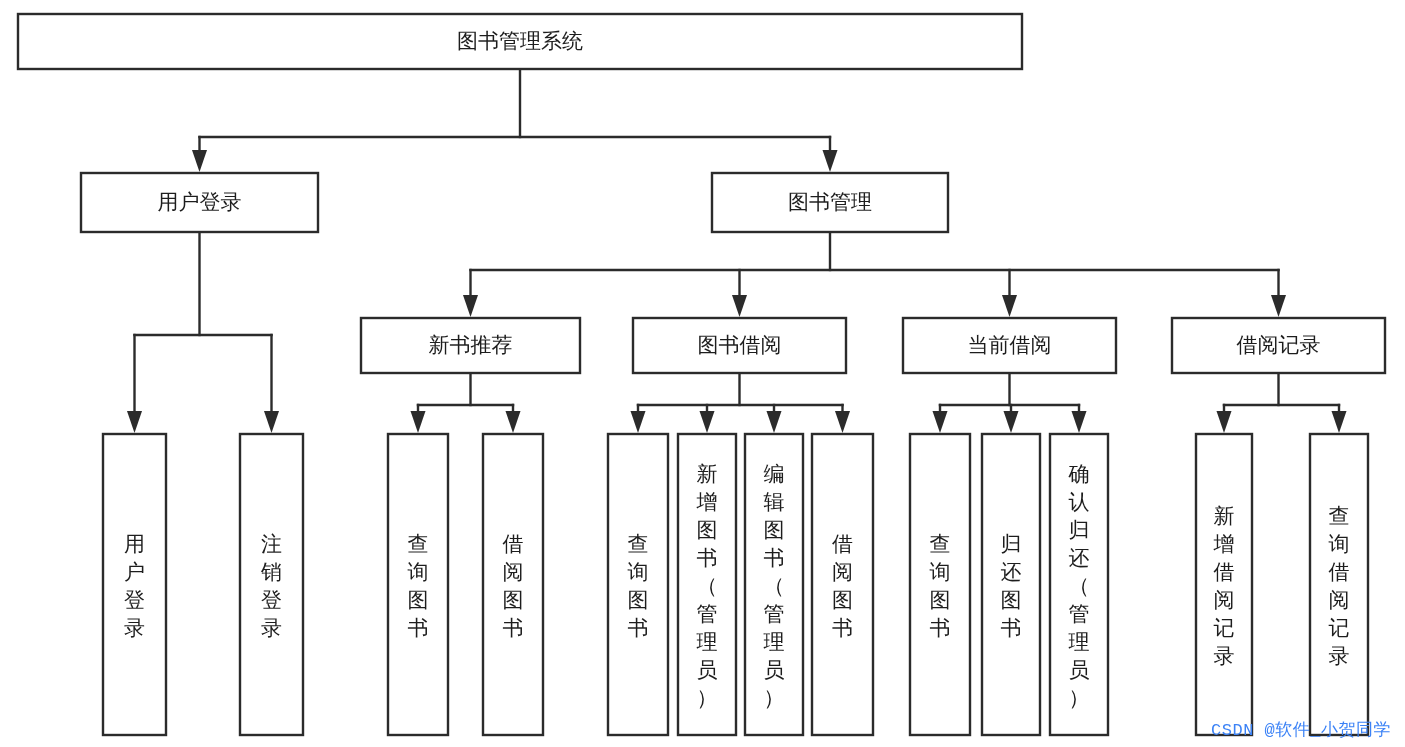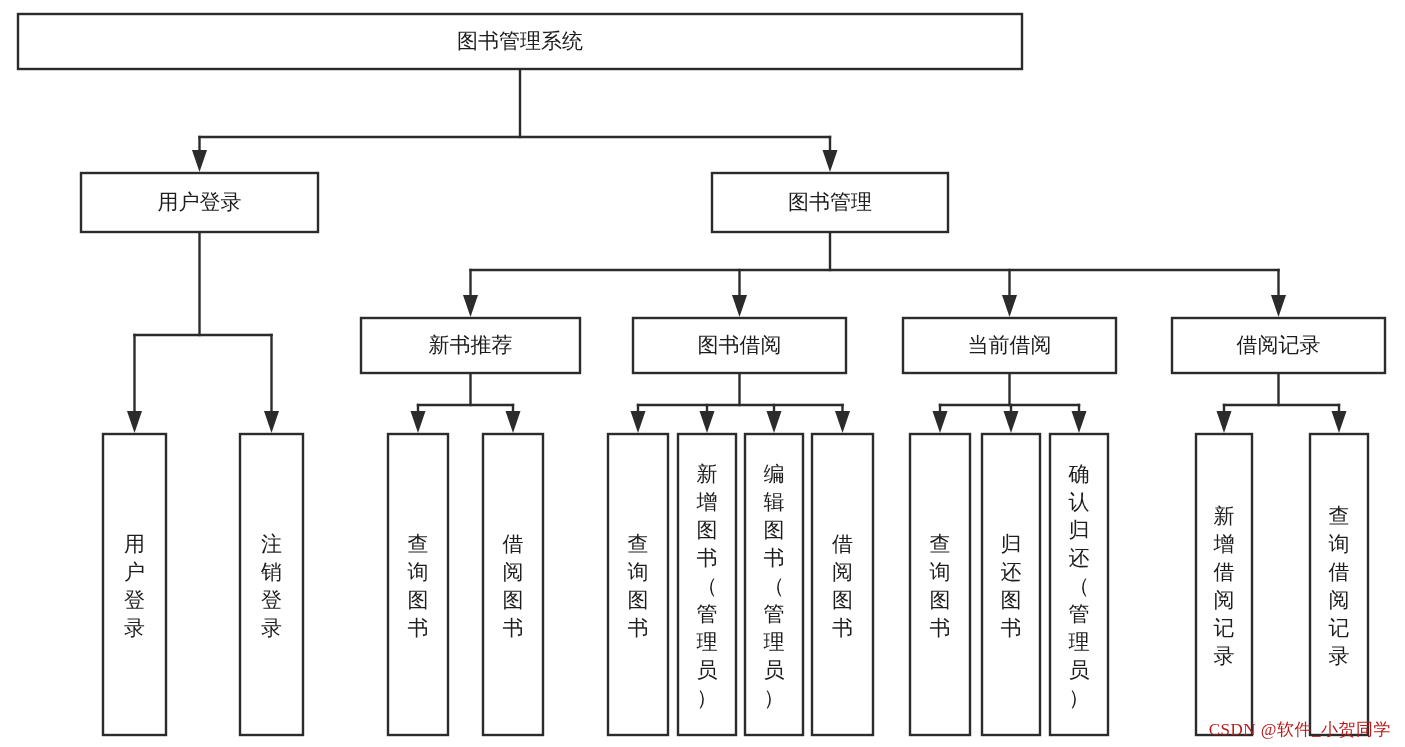--- a/index.html
+++ b/index.html
@@ -53,23 +53,23 @@
   .node-label-vertical {
     fill: #1d1d1d;
     font-family: "Liberation Sans", "DejaVu Sans", sans-serif;
     font-size: 21px;
     text-anchor: middle;
   }
   .watermark {
     position: absolute;
     right: 14px;
     bottom: 6px;
-    font-family: Liberation Serif, serif;
+    font-family: Liberation Mono, monospace;
     font-size: 17px;
-    color: #b91c1c;
+    color: #3b82f6;
     letter-spacing: 0.5px;
     white-space: nowrap;
     user-select: none;
   }
 </style>
 </head>
 <body>
 
 <div id="diagram-root">
   <svg id="diagram-svg" viewBox="0 0 1405 747" xmlns="http://www.w3.org/2000/svg">

